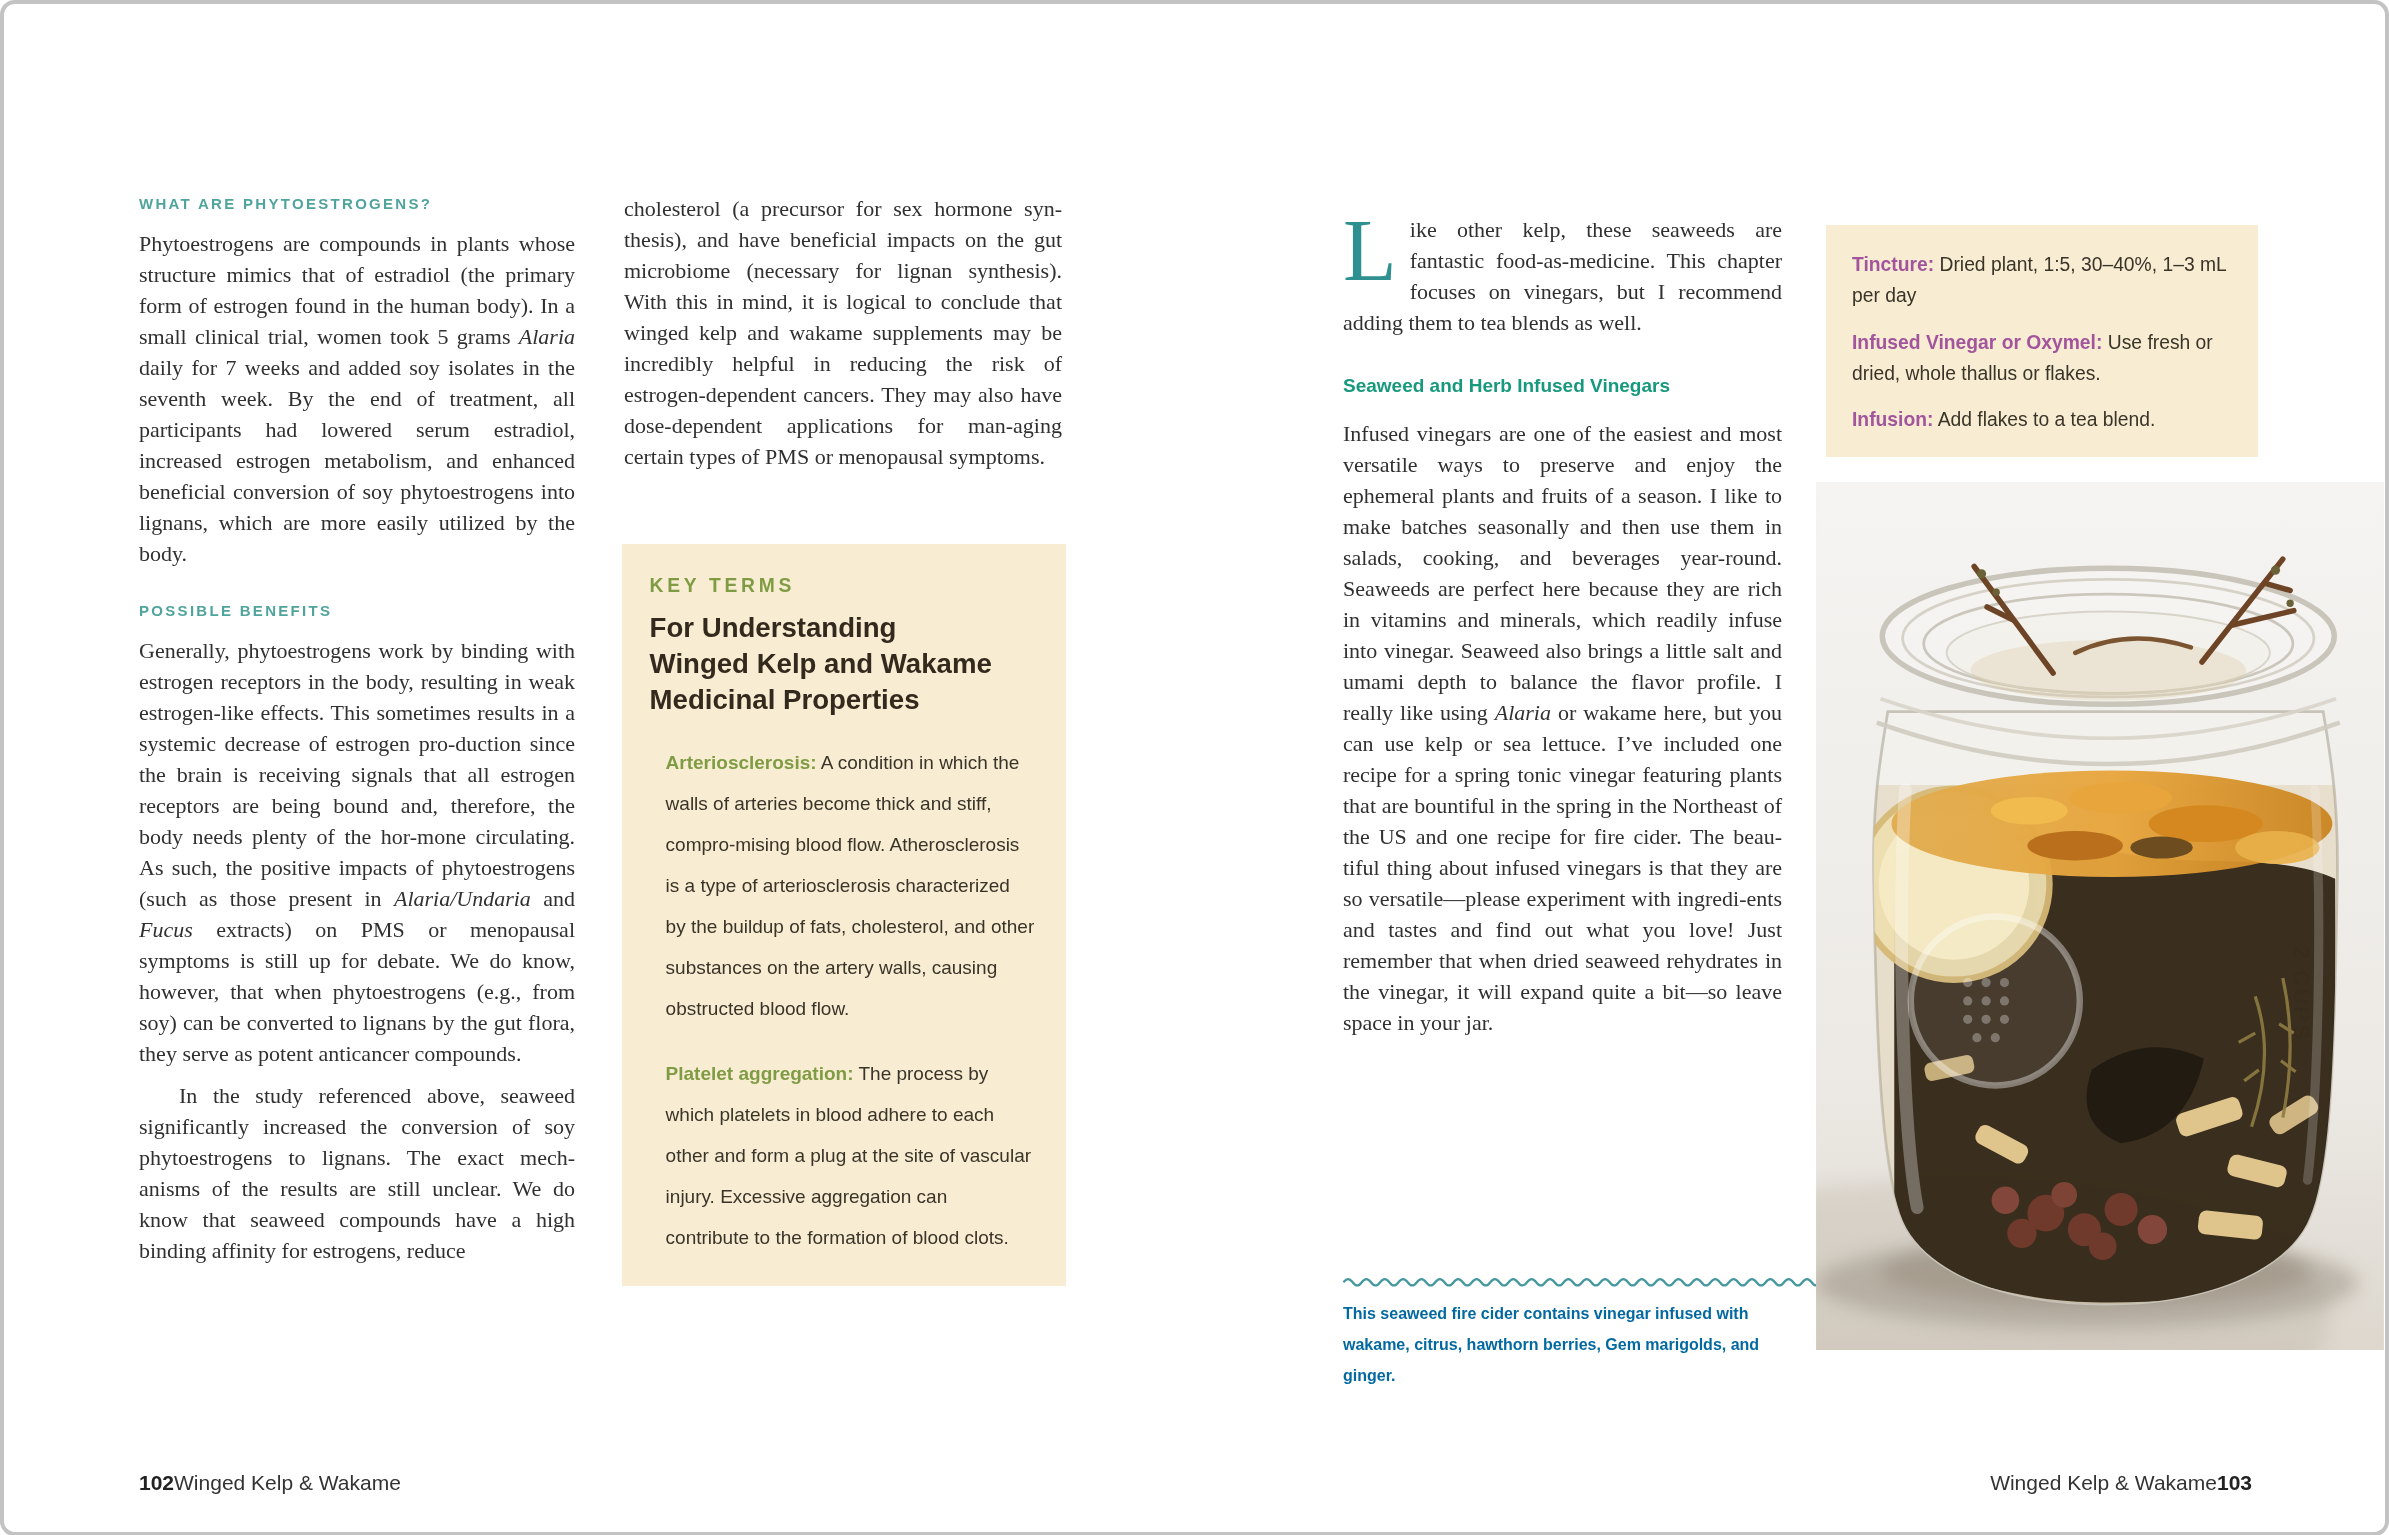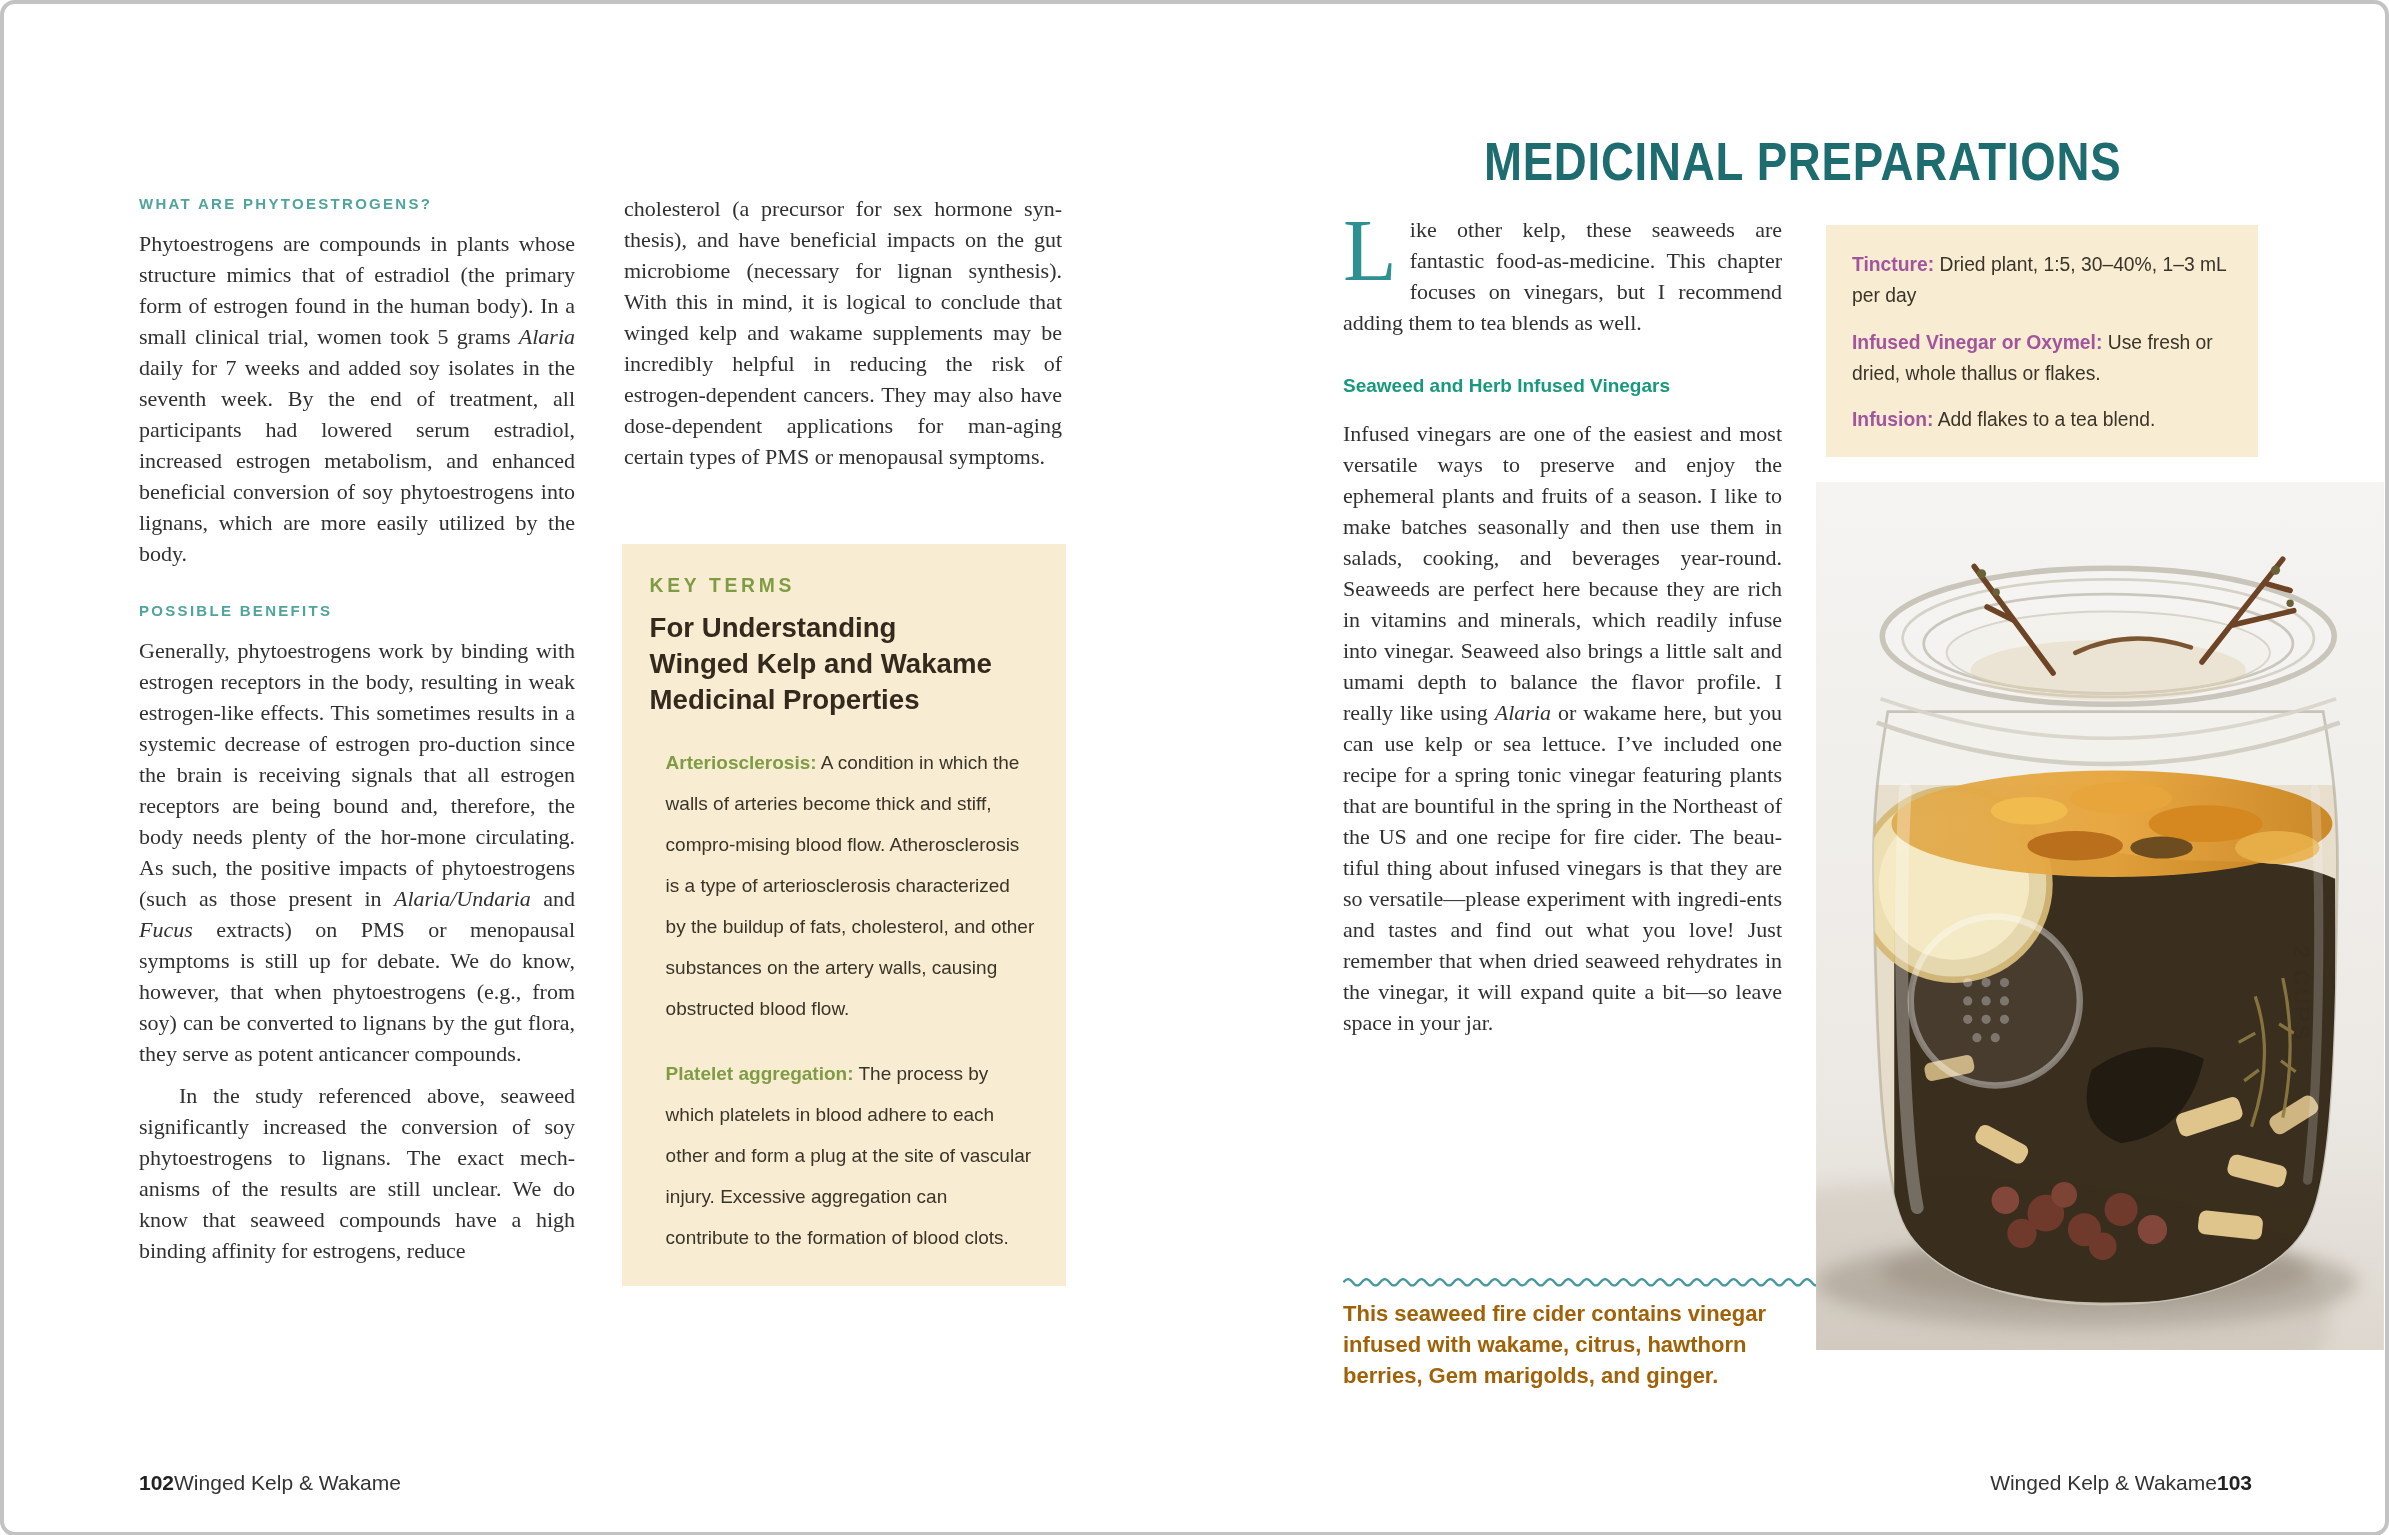--- a/index.html
+++ b/index.html
@@ -39,21 +39,21 @@
     height:66px;color:#2e9090;margin:3.7px 13px 0 0;
   }
   .subheading{font-weight:700;font-size:19px;line-height:31px;color:#17997e;margin:0;text-align:left;}
   .sidebox{
     background:#f8edd3;box-sizing:border-box;padding:24px 26px 22px 26px;min-height:228px;
     font-family:"Liberation Sans",sans-serif;color:#3a3428;
   }
   .sidebox .entry{font-size:19.3px;line-height:31px;margin:0 0 15.6px 0;text-align:left;}
   .sidebox .entry:last-child{margin-bottom:0;}
   .sidebox .entry strong{color:#a2559d;font-weight:700;}
-  .caption{font-weight:700;font-size:22px;line-height:31px;color:#a16207;text-align:left;}
+  .caption{font-weight:700;font-size:16px;line-height:31px;color:#0369a1;text-align:left;}
   
   .footer{display:flex;align-items:baseline;font-size:21px;color:#333;}
   .footer .num{font-weight:700;color:#222;}
   
   .photo{overflow:hidden;background:#efeeec;}
 </style>
 </head>
 <body>
 
 <div class="page">
@@ -79,23 +79,20 @@
       <span>A condition in which the walls of arteries become thick and stiff, compro-mising blood flow. Atherosclerosis is a type of arteriosclerosis characterized by the buildup of fats, cholesterol, and other substances on the artery walls, causing obstructed blood flow.</span></p>
     <p class="term"><strong>Platelet aggregation:</strong>
       <span>The process by which platelets in blood adhere to each other and form a plug at the site of vascular injury. Excessive aggregation can contribute to the formation of blood clots.</span></p>
   </div>
 
   <div class="abs footer" style="left:135px;top:1467px;">
     <span class="num">102</span>
     <span>Winged Kelp &amp; Wakame</span>
   </div>
 
-  <div class="abs main-title" style="left:1342px;top:127px;">
-    <span>MEDICINAL PREPARATIONS</span>
-  </div>
 
   <div class="abs serif" style="left:1339px;top:210px;width:439px;">
     <span class="dropcap">L</span><span>ike other kelp, these seaweeds are fantastic food-as-medicine. This chapter focuses on vinegars, but I recommend adding them to tea blends as well.</span>
   </div>
 
   <h2 class="abs subheading" style="left:1339px;top:366px;width:450px;">Seaweed and Herb Infused Vinegars</h2>
 
   <div class="abs serif" style="left:1339px;top:414px;width:439px;">
     <p>Infused vinegars are one of the easiest and most versatile ways to preserve and enjoy the ephemeral plants and fruits of a season. I like to make batches seasonally and then use them in salads, cooking, and beverages year-round. Seaweeds are perfect here because they are rich in vitamins and minerals, which readily infuse into vinegar. Seaweed also brings a little salt and umami depth to balance the flavor profile. I really like using <em>Alaria</em> or wakame here, but you can use kelp or sea lettuce. I’ve included one recipe for a spring tonic vinegar featuring plants that are bountiful in the spring in the Northeast of the US and one recipe for fire cider. The beau-tiful thing about infused vinegars is that they are so versatile—please experiment with ingredi-ents and tastes and find out what you love! Just remember that when dried seaweed rehydrates in the vinegar, it will expand quite a bit—so leave space in your jar.</p>
   </div>

